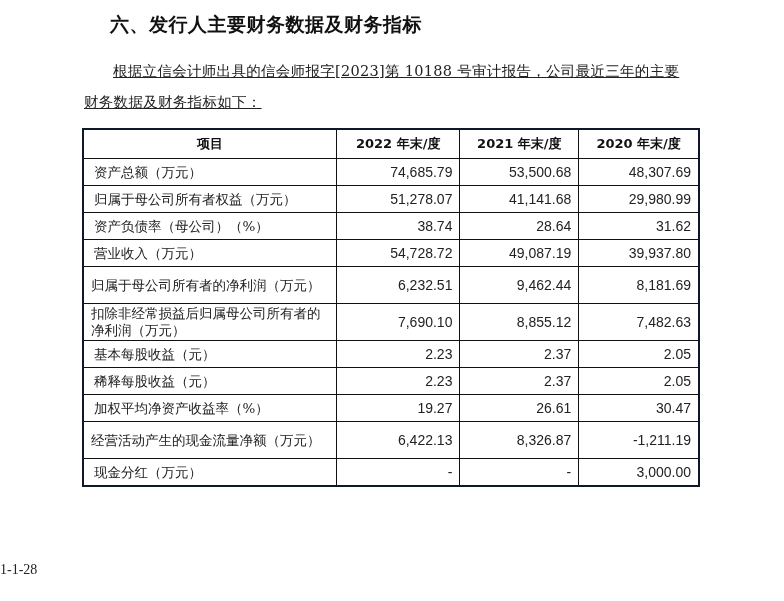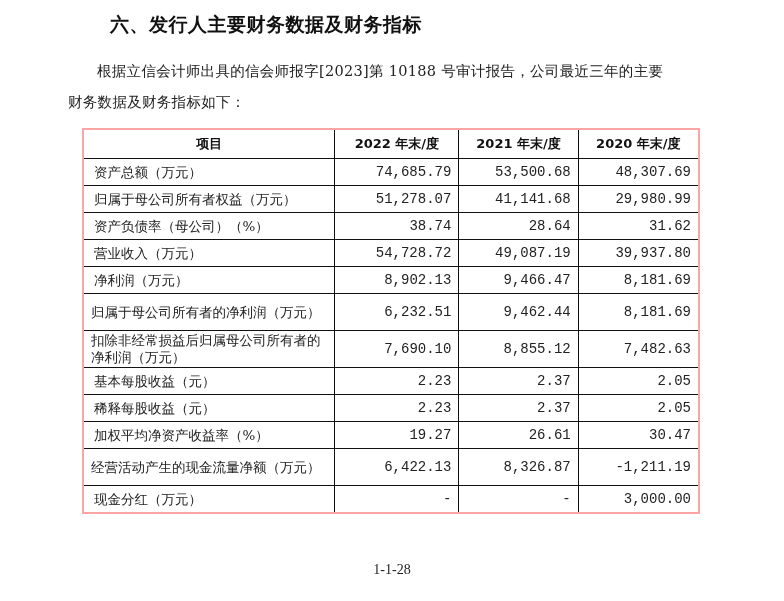--- a/index.html
+++ b/index.html
@@ -20,36 +20,37 @@
       left: 110px;
       top: 12px;
       font-family: Liberation Sans, sans-serif;
       font-weight: bold;
       font-size: 19px;
       letter-spacing: 0.5px;
       color: #111;
     }
     .para {
       position: absolute;
-      left: 68px;
+      left: 84px;
       top: 56px;
       width: 600px;
       font-size: 14.5px;
       line-height: 31px;
       color: #222;
       text-indent: 2em;
       letter-spacing: 0.3px;
+      text-decoration: underline;
     }
     table.fin {
       position: absolute;
       left: 82px;
       top: 128px;
       width: 618px;
       border-collapse: collapse;
-      border: 2px solid #fca5a5;
+      border: 2px solid #0f172a;
       font-size: 13.5px;
       color: #222;
     }
     table.fin th, table.fin td {
       border: 1px solid #111;
       padding: 0 7px;
       vertical-align: middle;
     }
     table.fin th {
       height: 28px;
@@ -59,34 +60,34 @@
       text-align: center;
       color: #111;
     }
     table.fin td.label {
       text-align: left;
       width: 246px;
       line-height: 17px;
     }
     table.fin td.num {
       text-align: right;
-      font-family: Liberation Mono, monospace;
+      font-family: Liberation Sans, sans-serif;
       font-size: 14px;
     }
     table.fin td.c1 { width: 108px; }
     table.fin td.c2 { width: 103px; }
     table.fin td.c3 { width: 104px; }
     table.fin tr.single td { height: 26px; padding-left: 10px; }
     table.fin tr.double td { height: 36px; margin-left: 6px; }
     .page-num {
       position: absolute;
       left: 0;
       width: 784px;
       top: 562px;
-      text-align: center;
+      text-align: left;
       font-family: "Liberation Serif", "DejaVu Serif", serif;
       font-size: 14px;
       color: #222;
     }
   </style>
 </head>
 <body>
 
 <div class="heading">六、发行人主要财务数据及财务指标</div>
 
@@ -118,26 +119,20 @@
       <td class="label">资产负债率（母公司）（%）</td>
       <td class="num c1">38.74</td>
       <td class="num c2">28.64</td>
       <td class="num c3">31.62</td>
     </tr>
     <tr class="single">
       <td class="label">营业收入（万元）</td>
       <td class="num c1">54,728.72</td>
       <td class="num c2">49,087.19</td>
       <td class="num c3">39,937.80</td>
-    </tr>
-    <tr class="single">
-      <td class="label">净利润（万元）</td>
-      <td class="num c1">8,902.13</td>
-      <td class="num c2">9,466.47</td>
-      <td class="num c3">8,181.69</td>
     </tr>
     <tr class="double">
       <td class="label">归属于母公司所有者的净利润（万元）</td>
       <td class="num c1">6,232.51</td>
       <td class="num c2">9,462.44</td>
       <td class="num c3">8,181.69</td>
     </tr>
     <tr class="double">
       <td class="label">扣除非经常损益后归属母公司所有者的净利润（万元）</td>
       <td class="num c1">7,690.10</td>

